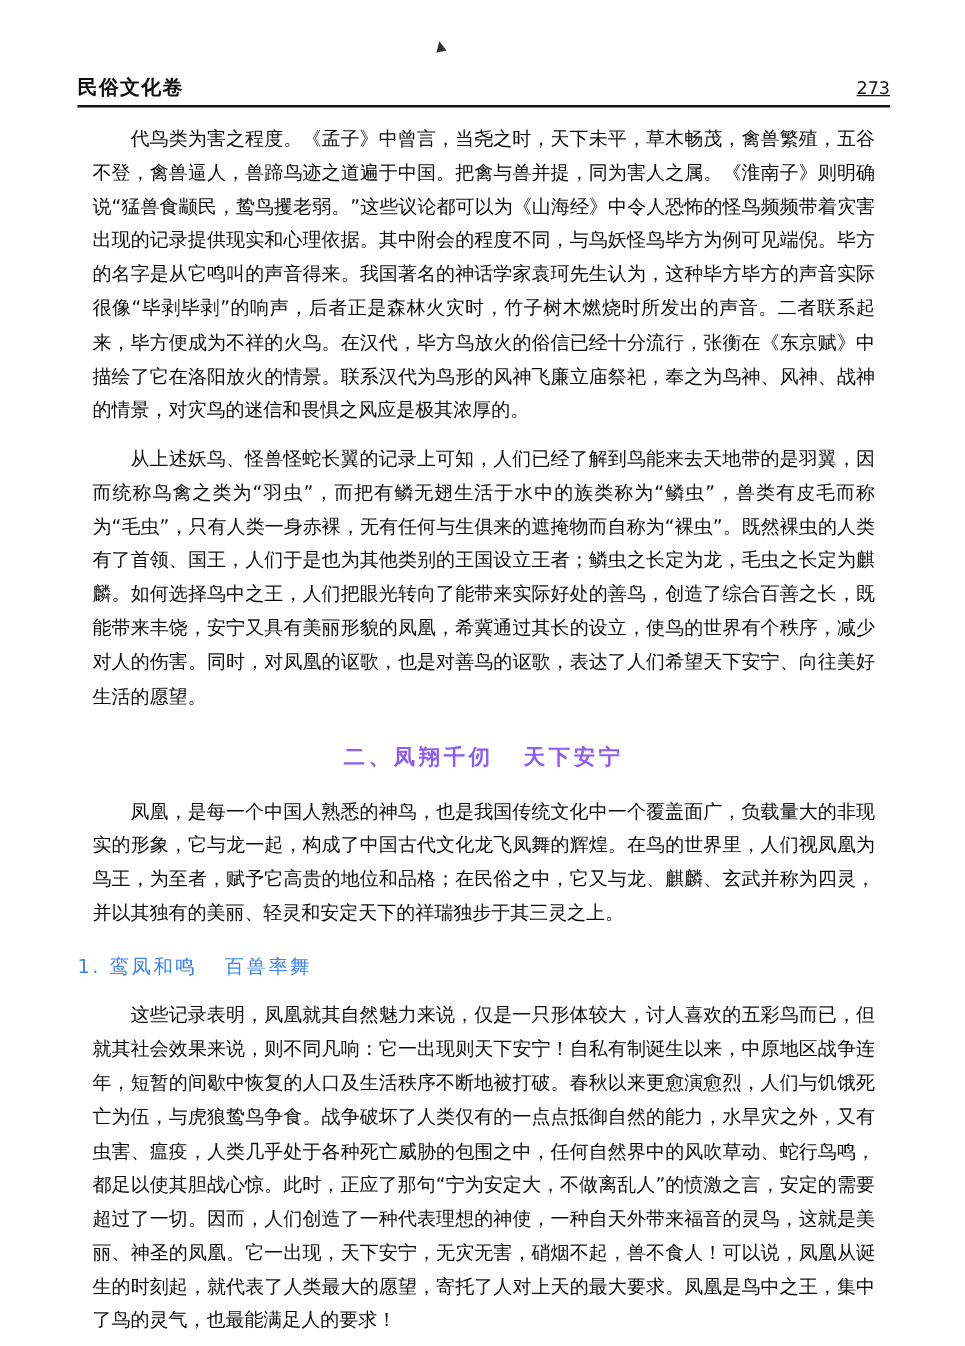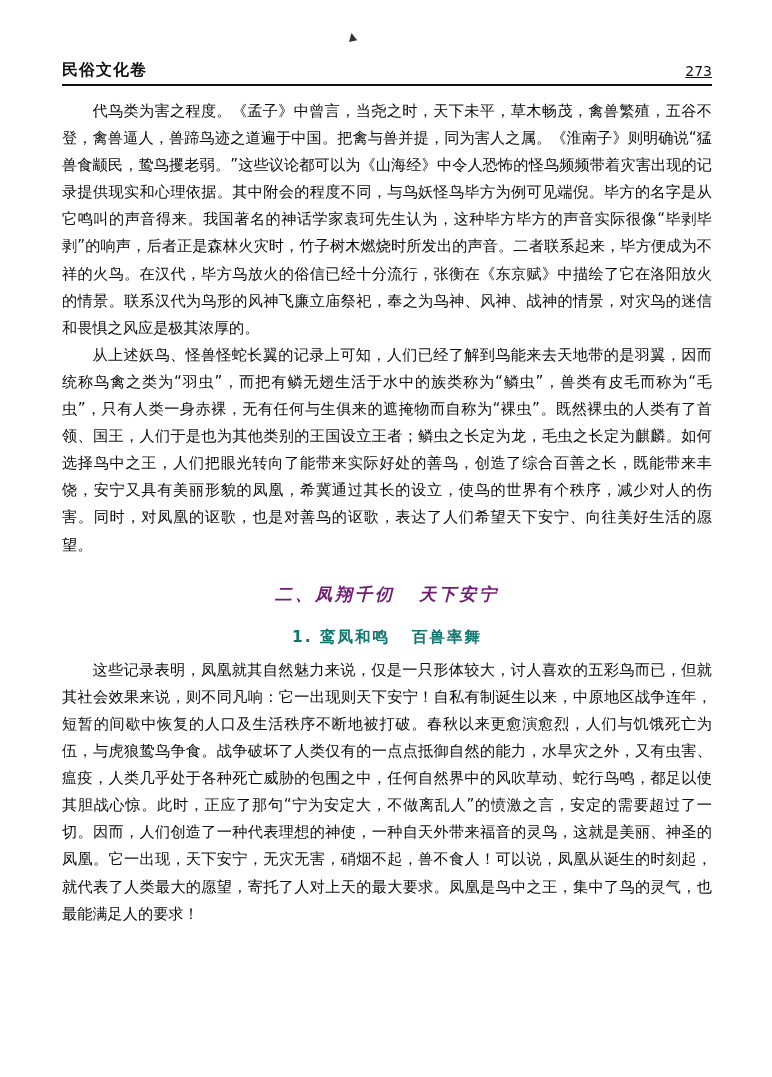--- a/index.html
+++ b/index.html
@@ -60,46 +60,45 @@
   
   .body {
     margin-top: 12px;
     font-size: 15.2px;
     line-height: 27.1px;
     color: #0d0d0d;
     text-align: justify;
     text-justify: inter-ideograph;
   }
   p {
-    margin: 0;
+    margin: 12px;
   }
   p.indent {
     text-indent: 2em;
   }
   
   .h-section {
     text-align: center;
     font-size: 17px;
     font-weight: bold;
     letter-spacing: 3px;
     margin: 22px 0 16px 0;
-    color: #701a75;
-    font-style: italic;
+    color: #8b5cf6;
   }
   .h-section .gap {
     display: inline-block;
     width: 24px;
   }
   .h-sub {
-    text-align: center;
+    text-align: left;
     font-size: 15.5px;
-    font-weight: bold;
+    font-weight: normal;
     letter-spacing: 2px;
     margin: 16px 0 6px 0;
-    color: #0f766e;
+    color: #3b82f6;
   }
   .h-sub .gap {
     display: inline-block;
     width: 22px;
   }
 </style>
 </head>
 <body>
 
 <div class="page">
@@ -114,20 +113,21 @@
 
     <div class="body">
 
       <p class="indent">代鸟类为害之程度。《孟子》中曾言，当尧之时，天下未平，草木畅茂，禽兽繁殖，五谷不登，禽兽逼人，兽蹄鸟迹之道遍于中国。把禽与兽并提，同为害人之属。《淮南子》则明确说“猛兽食颛民，鸷鸟攫老弱。”这些议论都可以为《山海经》中令人恐怖的怪鸟频频带着灾害出现的记录提供现实和心理依据。其中附会的程度不同，与鸟妖怪鸟毕方为例可见端倪。毕方的名字是从它鸣叫的声音得来。我国著名的神话学家袁珂先生认为，这种毕方毕方的声音实际很像“毕剥毕剥”的响声，后者正是森林火灾时，竹子树木燃烧时所发出的声音。二者联系起来，毕方便成为不祥的火鸟。在汉代，毕方鸟放火的俗信已经十分流行，张衡在《东京赋》中描绘了它在洛阳放火的情景。联系汉代为鸟形的风神飞廉立庙祭祀，奉之为鸟神、风神、战神的情景，对灾鸟的迷信和畏惧之风应是极其浓厚的。</p>
       <p class="indent">从上述妖鸟、怪兽怪蛇长翼的记录上可知，人们已经了解到鸟能来去天地带的是羽翼，因而统称鸟禽之类为“羽虫”，而把有鳞无翅生活于水中的族类称为“鳞虫”，兽类有皮毛而称为“毛虫”，只有人类一身赤裸，无有任何与生俱来的遮掩物而自称为“裸虫”。既然裸虫的人类有了首领、国王，人们于是也为其他类别的王国设立王者；鳞虫之长定为龙，毛虫之长定为麒麟。如何选择鸟中之王，人们把眼光转向了能带来实际好处的善鸟，创造了综合百善之长，既能带来丰饶，安宁又具有美丽形貌的凤凰，希冀通过其长的设立，使鸟的世界有个秩序，减少对人的伤害。同时，对凤凰的讴歌，也是对善鸟的讴歌，表达了人们希望天下安宁、向往美好生活的愿望。</p>
 
       <div class="h-section">
         <span>二、</span><span>凤翔千仞</span><span class="gap"></span><span>天下安宁</span>
       </div>
 
+      <p class="indent">凤凰，是每一个中国人熟悉的神鸟，也是我国传统文化中一个覆盖面广，负载量大的非现实的形象，它与龙一起，构成了中国古代文化龙飞凤舞的辉煌。在鸟的世界里，人们视凤凰为鸟王，为至者，赋予它高贵的地位和品格；在民俗之中，它又与龙、麒麟、玄武并称为四灵，并以其独有的美丽、轻灵和安定天下的祥瑞独步于其三灵之上。</p>
 
       <div class="h-sub">
         <span>1.</span>&nbsp;<span>鸾凤和鸣</span><span class="gap"></span><span>百兽率舞</span>
       </div>
 
       <p class="indent">这些记录表明，凤凰就其自然魅力来说，仅是一只形体较大，讨人喜欢的五彩鸟而已，但就其社会效果来说，则不同凡响：它一出现则天下安宁！自私有制诞生以来，中原地区战争连年，短暂的间歇中恢复的人口及生活秩序不断地被打破。春秋以来更愈演愈烈，人们与饥饿死亡为伍，与虎狼鸷鸟争食。战争破坏了人类仅有的一点点抵御自然的能力，水旱灾之外，又有虫害、瘟疫，人类几乎处于各种死亡威胁的包围之中，任何自然界中的风吹草动、蛇行鸟鸣，都足以使其胆战心惊。此时，正应了那句“宁为安定大，不做离乱人”的愤激之言，安定的需要超过了一切。因而，人们创造了一种代表理想的神使，一种自天外带来福音的灵鸟，这就是美丽、神圣的凤凰。它一出现，天下安宁，无灾无害，硝烟不起，兽不食人！可以说，凤凰从诞生的时刻起，就代表了人类最大的愿望，寄托了人对上天的最大要求。凤凰是鸟中之王，集中了鸟的灵气，也最能满足人的要求！</p>
 
     </div>
   </div>
 </div>

